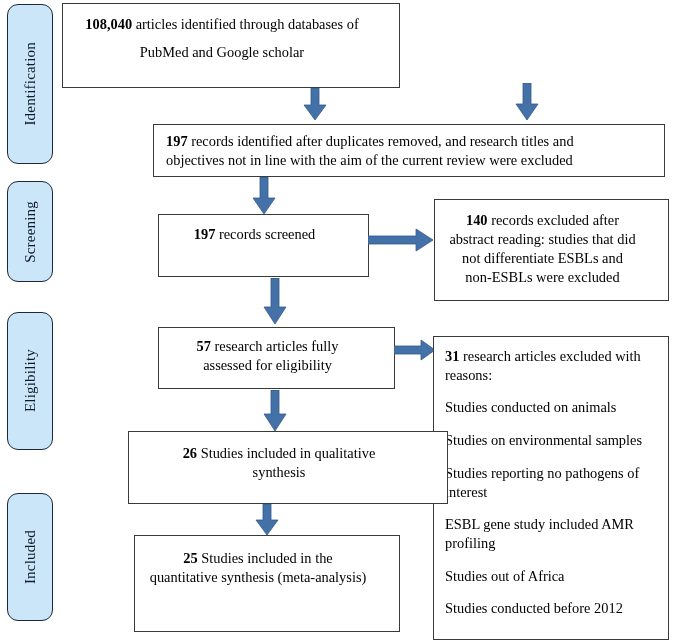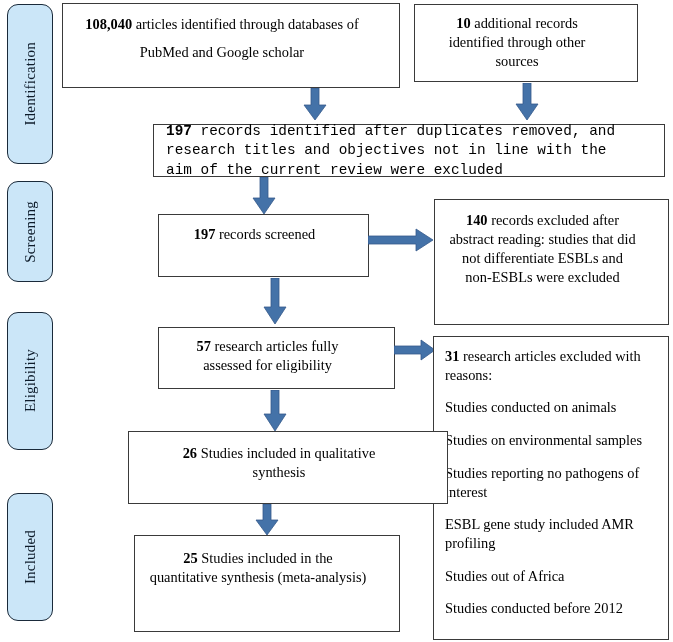--- a/index.html
+++ b/index.html
@@ -49,21 +49,21 @@
   }
   .flow-box p {
     margin: 0;
     font-size: 14.4px;
     line-height: 1.33;
     text-align: center;
   }
   .flow-box p b {
     font-weight: bold;
   }
-  .box-left p { text-align: left; font-family: Liberation Mono, monospace; }
+  .box-left p { text-align: left; }
 
   .reasons p {
     text-align: left;
     margin: 0 0 14px 0;
     font-size: 14.4px;
     line-height: 1.3;
   }
   .reasons p:last-child { margin-bottom: 12px; }
 
   
@@ -93,27 +93,20 @@
     <span>Included</span>
   </div>
 
   <div class="flow-box" style="left:62px; top:3px; width:338px; height:85px; display:flex; flex-direction:column; justify-content:flex-start; padding-top:11px;">
     <p>
       <b>108,040</b><span> articles identified through databases of</span>
     </p>
     <p style="margin-top:9px;">PubMed and Google scholar</p>
   </div>
 
-  <div class="flow-box" style="left:414px; top:4px; width:224px; height:78px; padding-top:9px;">
-    <p>
-      <b>10</b><span> additional records</span>
-    </p>
-    <p>identified through other</p>
-    <p>sources</p>
-  </div>
 
   <div class="arrow-down" style="left:303px; top:88px;">
     <svg width="24" height="33" viewBox="0 0 24 33">
       <polygon points="8,0 16,0 16,17 23,17 12,32 1,17 8,17" fill="#4472a8" stroke="#35598a" stroke-width="0.8"></polygon>
     </svg>
   </div>
 
   <div class="arrow-down" style="left:515px; top:83px;">
     <svg width="24" height="38" viewBox="0 0 24 38">
       <polygon points="8,0 16,0 16,21 23,21 12,37 1,21 8,21" fill="#4472a8" stroke="#35598a" stroke-width="0.8"></polygon>
@@ -137,21 +130,21 @@
       <b>197</b><span> records screened</span>
     </p>
   </div>
 
   <div class="arrow-right" style="left:368px; top:228px;">
     <svg width="66" height="24" viewBox="0 0 66 24">
       <polygon points="0,8 48,8 48,1 65,12 48,23 48,16 0,16" fill="#4472a8" stroke="#35598a" stroke-width="0.8"></polygon>
     </svg>
   </div>
 
-  <div class="flow-box" style="left:434px; top:199px; width:235px; height:126px; padding-top:11px;">
+  <div class="flow-box" style="left:434px; top:199px; width:235px; height:102px; padding-top:11px;">
     <p>
       <b>140</b><span> records excluded after</span>
     </p>
     <p>abstract reading: studies that did</p>
     <p>not differentiate ESBLs and</p>
     <p>non-ESBLs were excluded</p>
   </div>
 
   <div class="arrow-down" style="left:263px; top:278px;">
     <svg width="24" height="47" viewBox="0 0 24 47">

